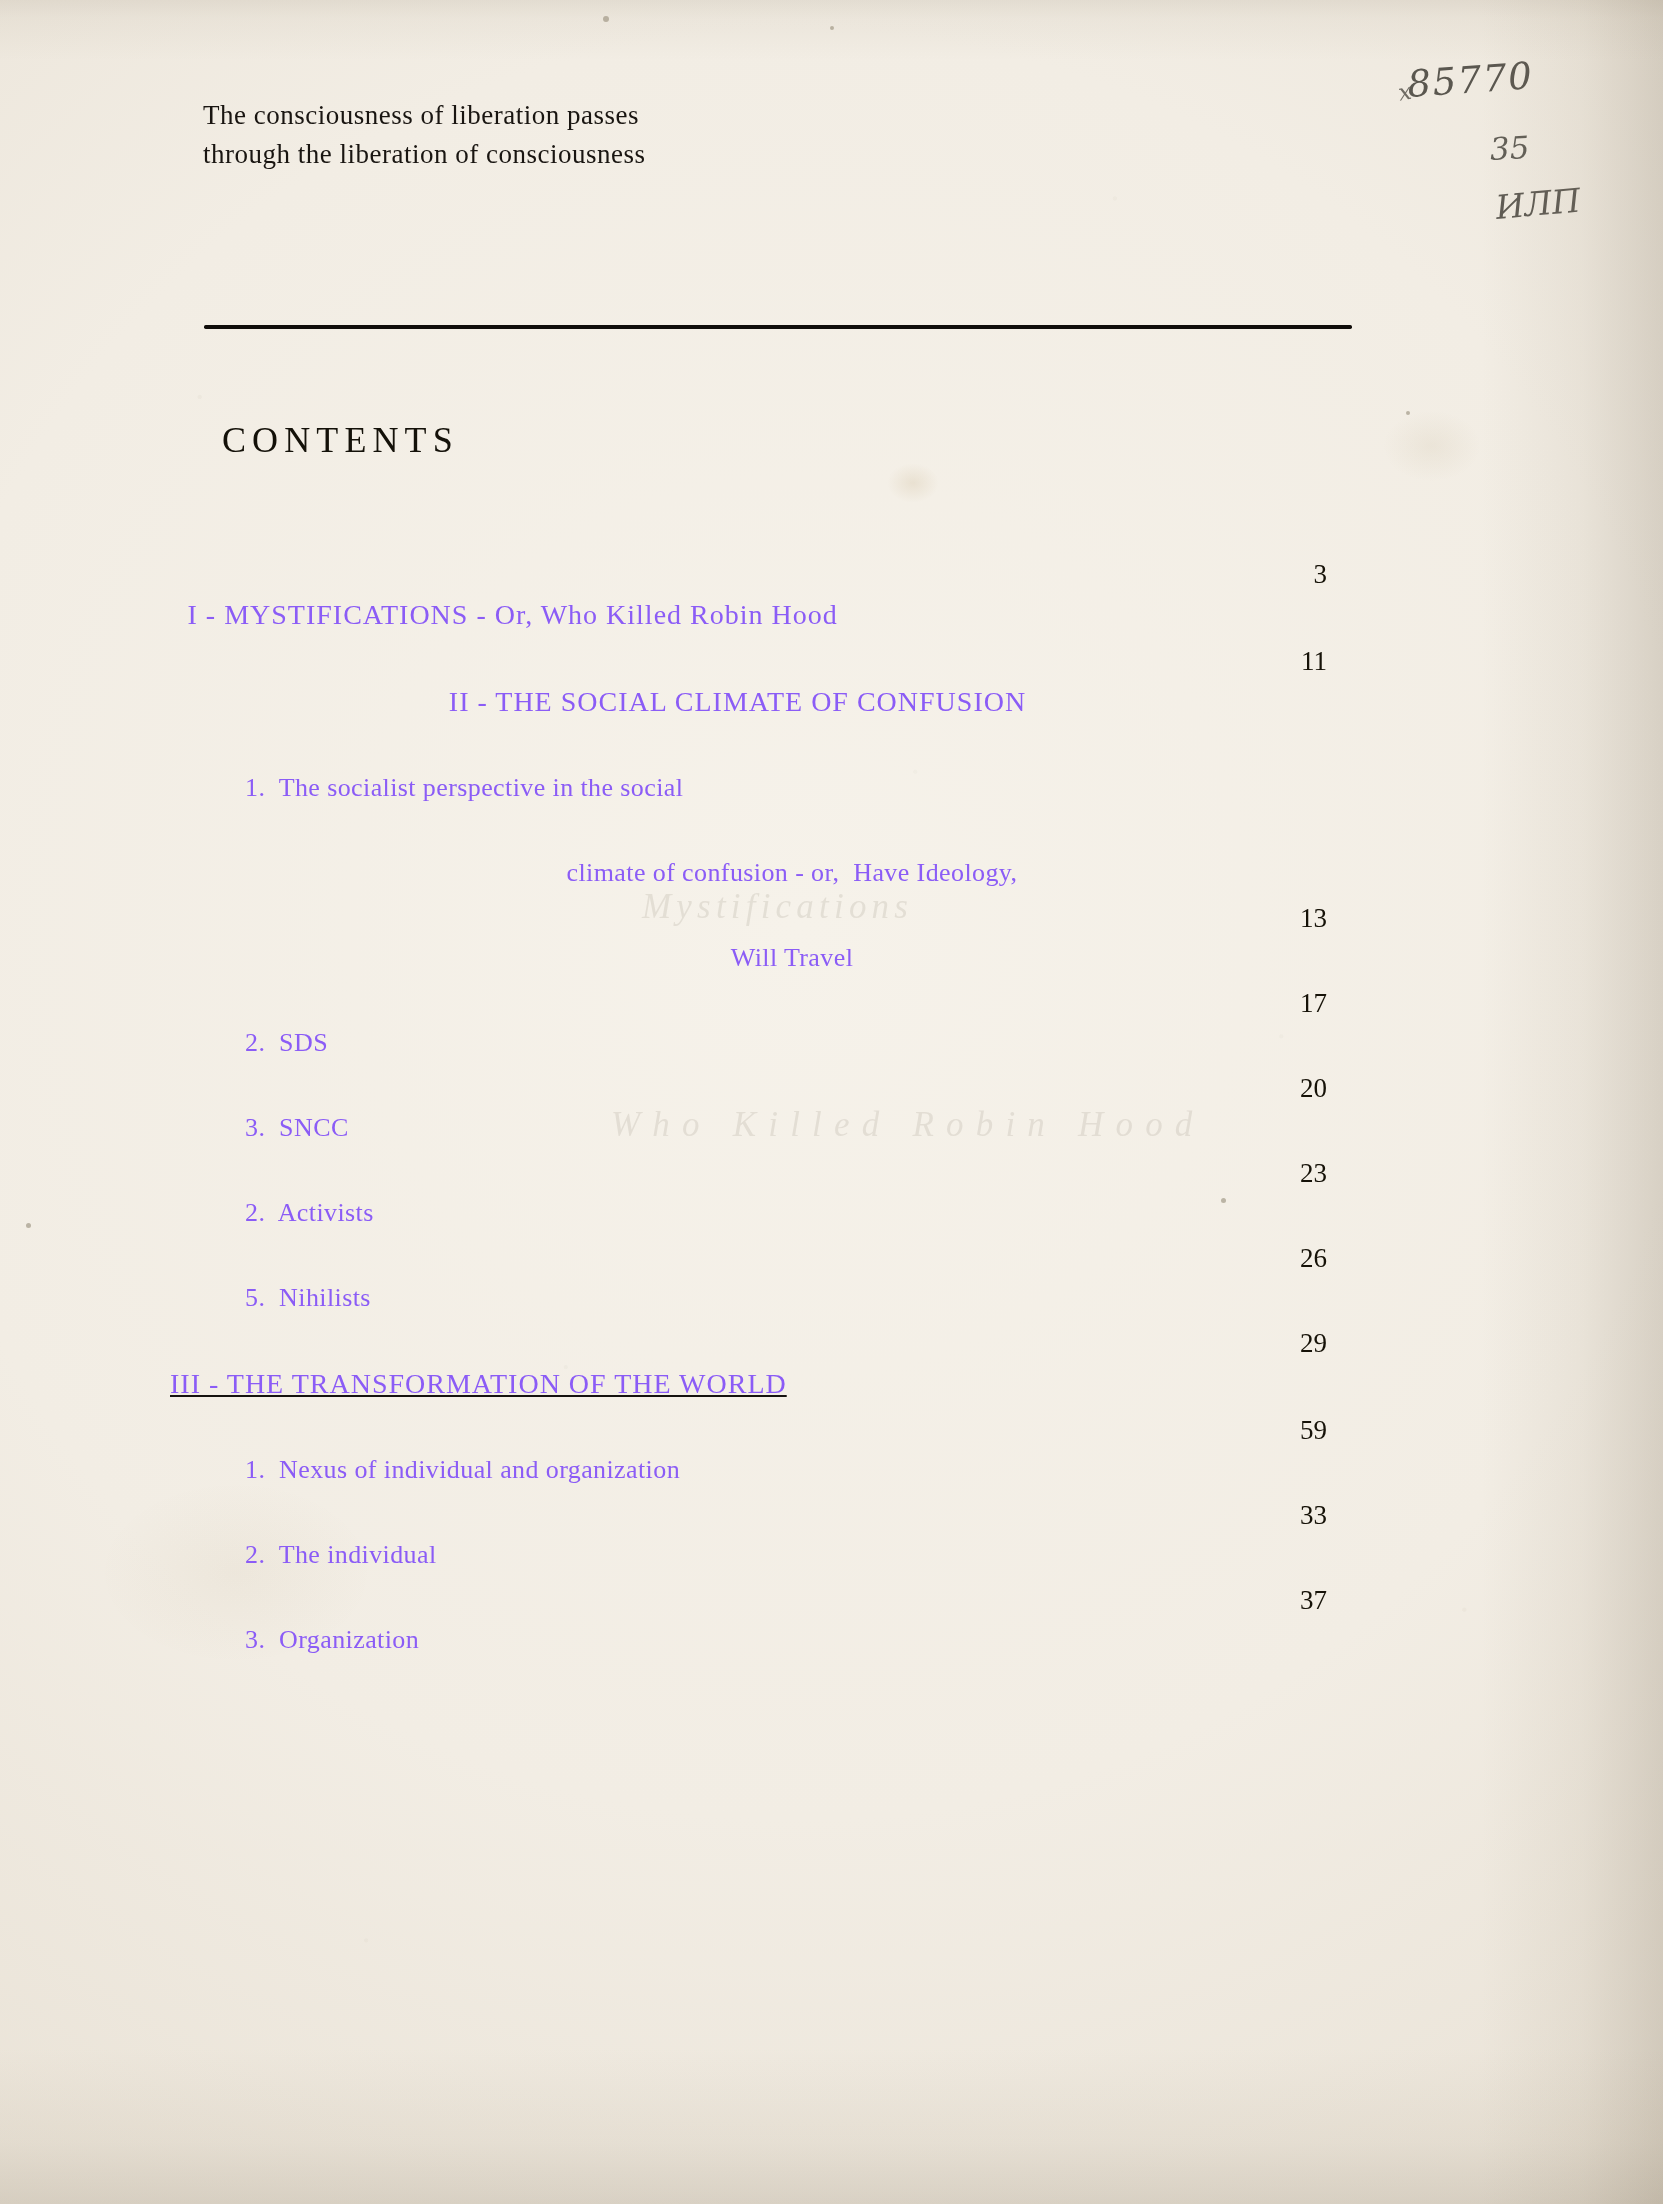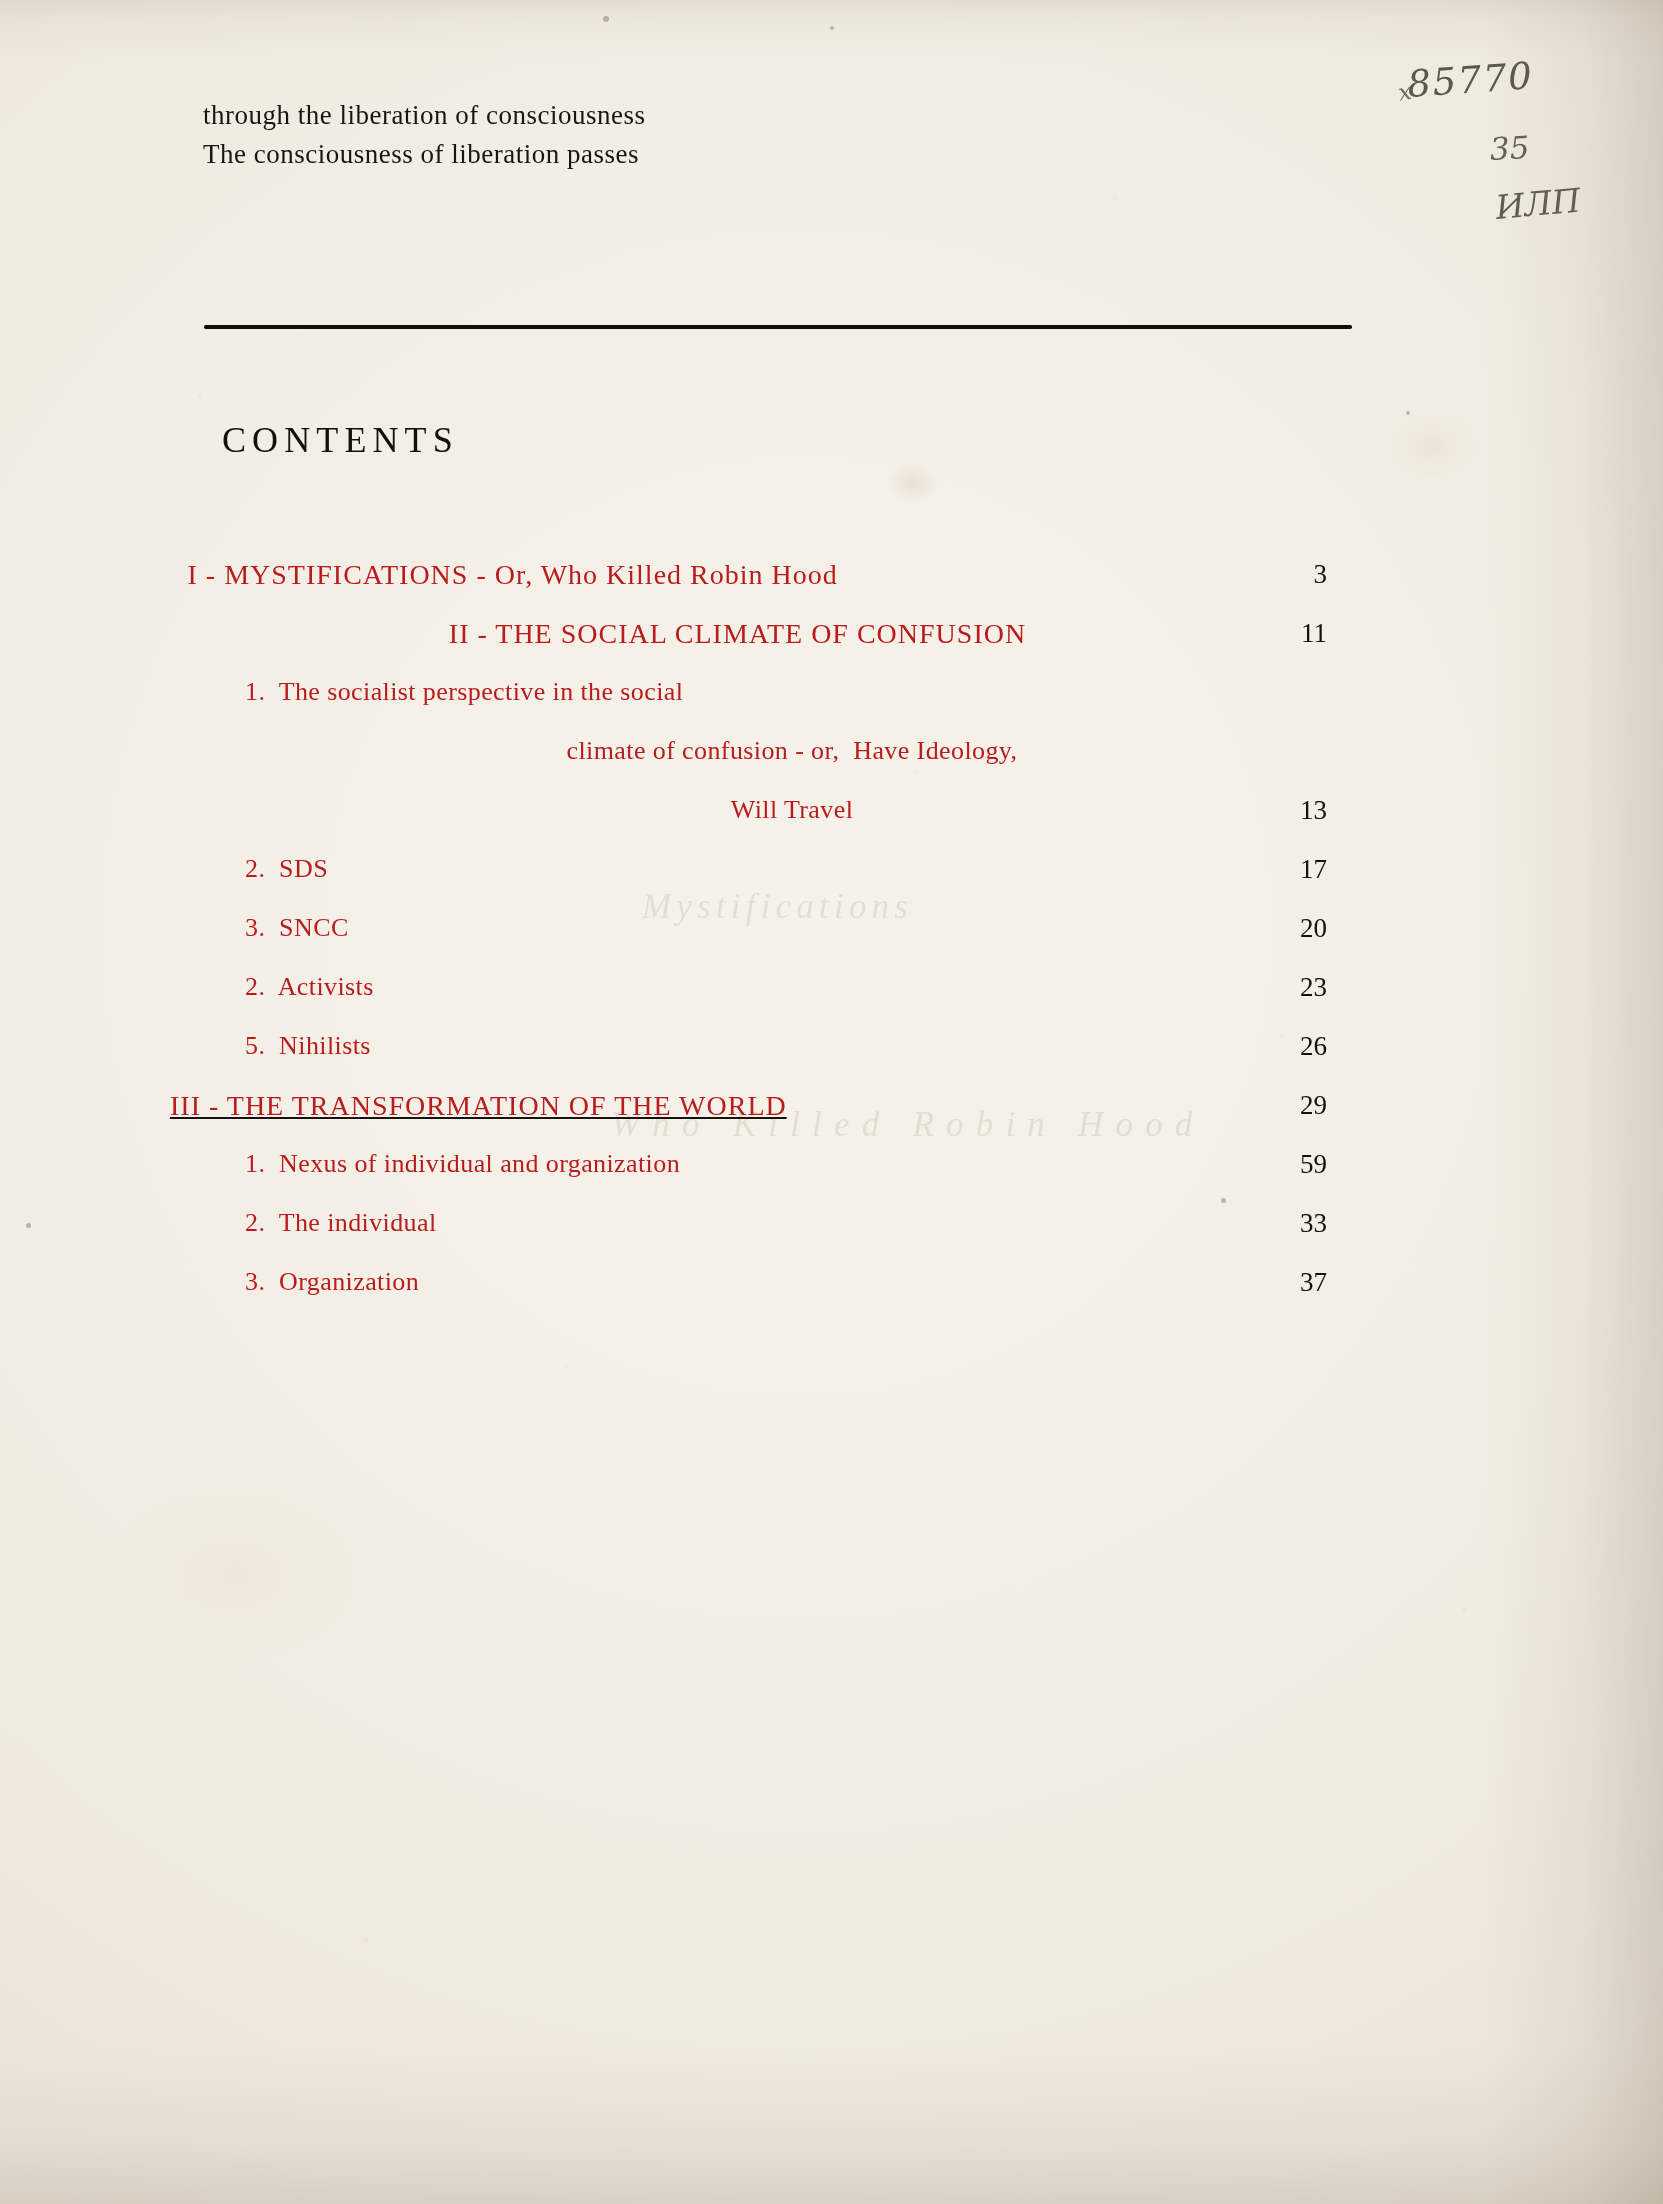--- a/index.html
+++ b/index.html
@@ -119,22 +119,23 @@
   .toc-row {
     position: relative;
     display: flex;
     align-items: baseline;
     min-height: 44px;
     margin-bottom: 15px;
   }
   .toc-label {
     font-size: 27px;
     letter-spacing: 0.4px;
-    color: #b91c1c;
+    color: #8b5cf6;
     white-space: pre;
+    margin-top: 40px;
   }
   .toc-page {
     position: absolute;
     left: 1096px;
     top: 0;
     font-size: 27px;
     color: #161208;
     width: 61px;
     text-align: right;
   }
@@ -197,22 +198,22 @@
 <div class="stain s1"></div>
 <div class="stain s2"></div>
 <div class="stain s3"></div>
 
 <div class="ghost ghost-1">Mystifications</div>
 <div class="ghost ghost-2">Who Killed Robin Hood</div>
 
 <div class="content">
 
   <div class="header-note">
+    <span class="line">The consciousness of liberation passes</span>
     <span class="line">through the liberation of consciousness</span>
-    <span class="line">The consciousness of liberation passes</span>
   </div>
 
   <div class="rule"></div>
 
   <div class="contents-title">CONTENTS</div>
 
   <div class="toc" id="toc">
       <div class="toc-row lvl-chapter ch1">
         <span class="toc-label">I - MYSTIFICATIONS - Or, Who Killed Robin Hood</span>
         <span class="toc-page">3</span>

